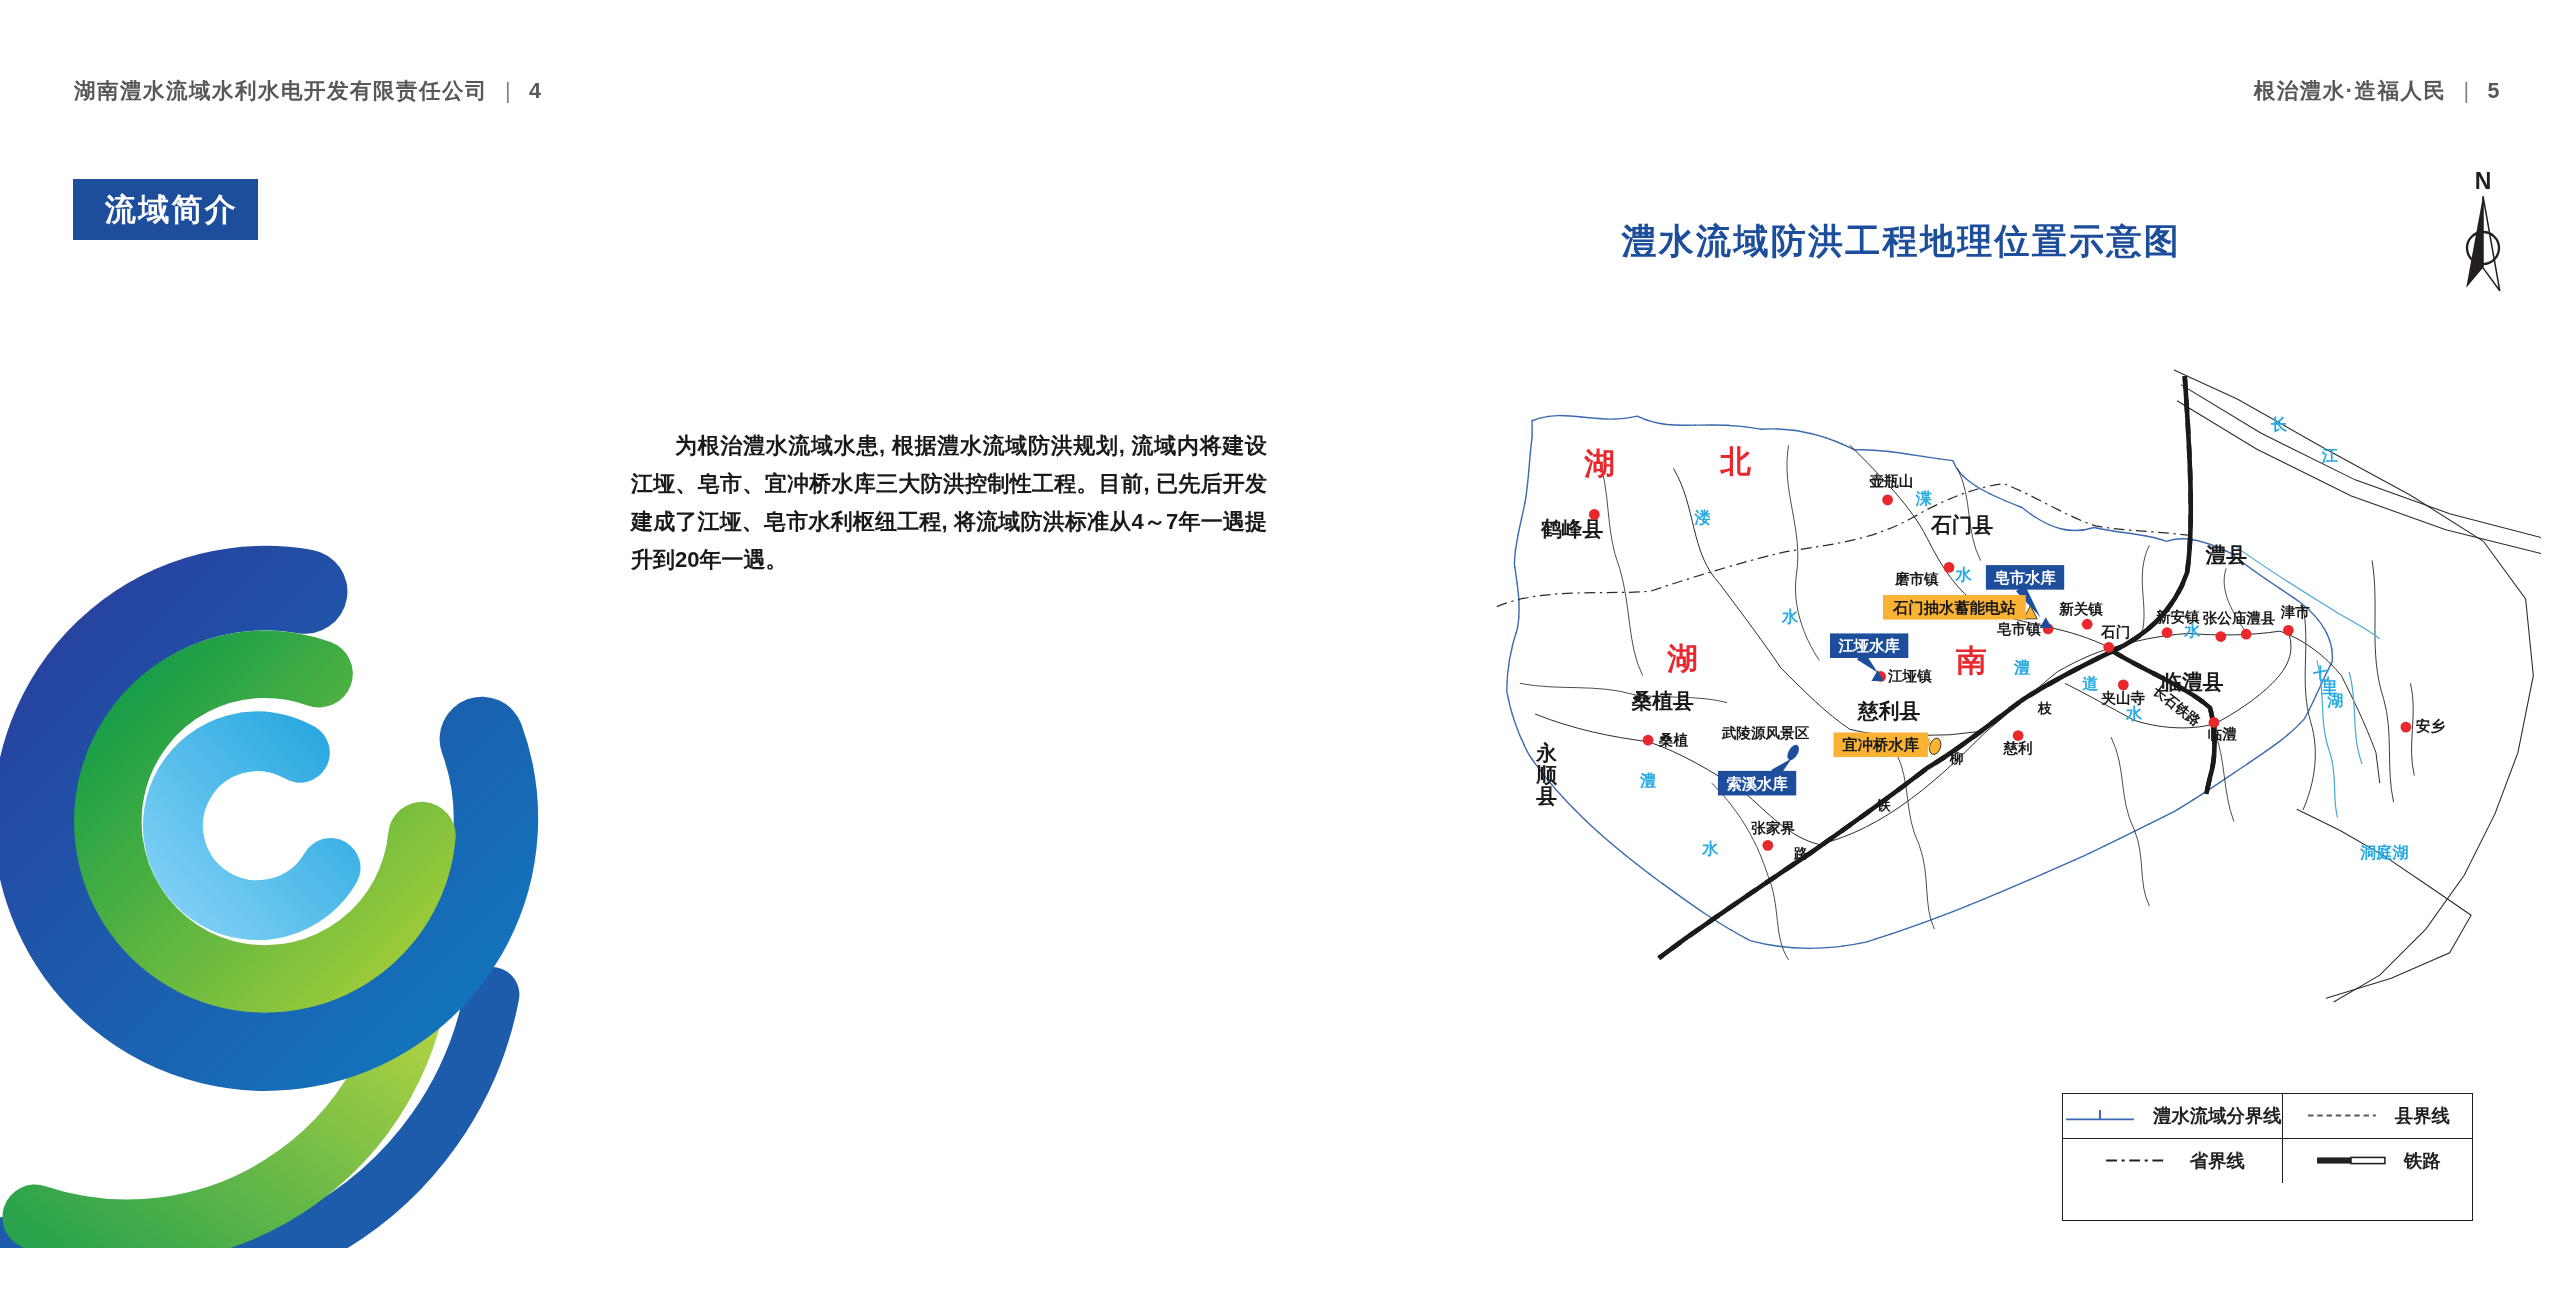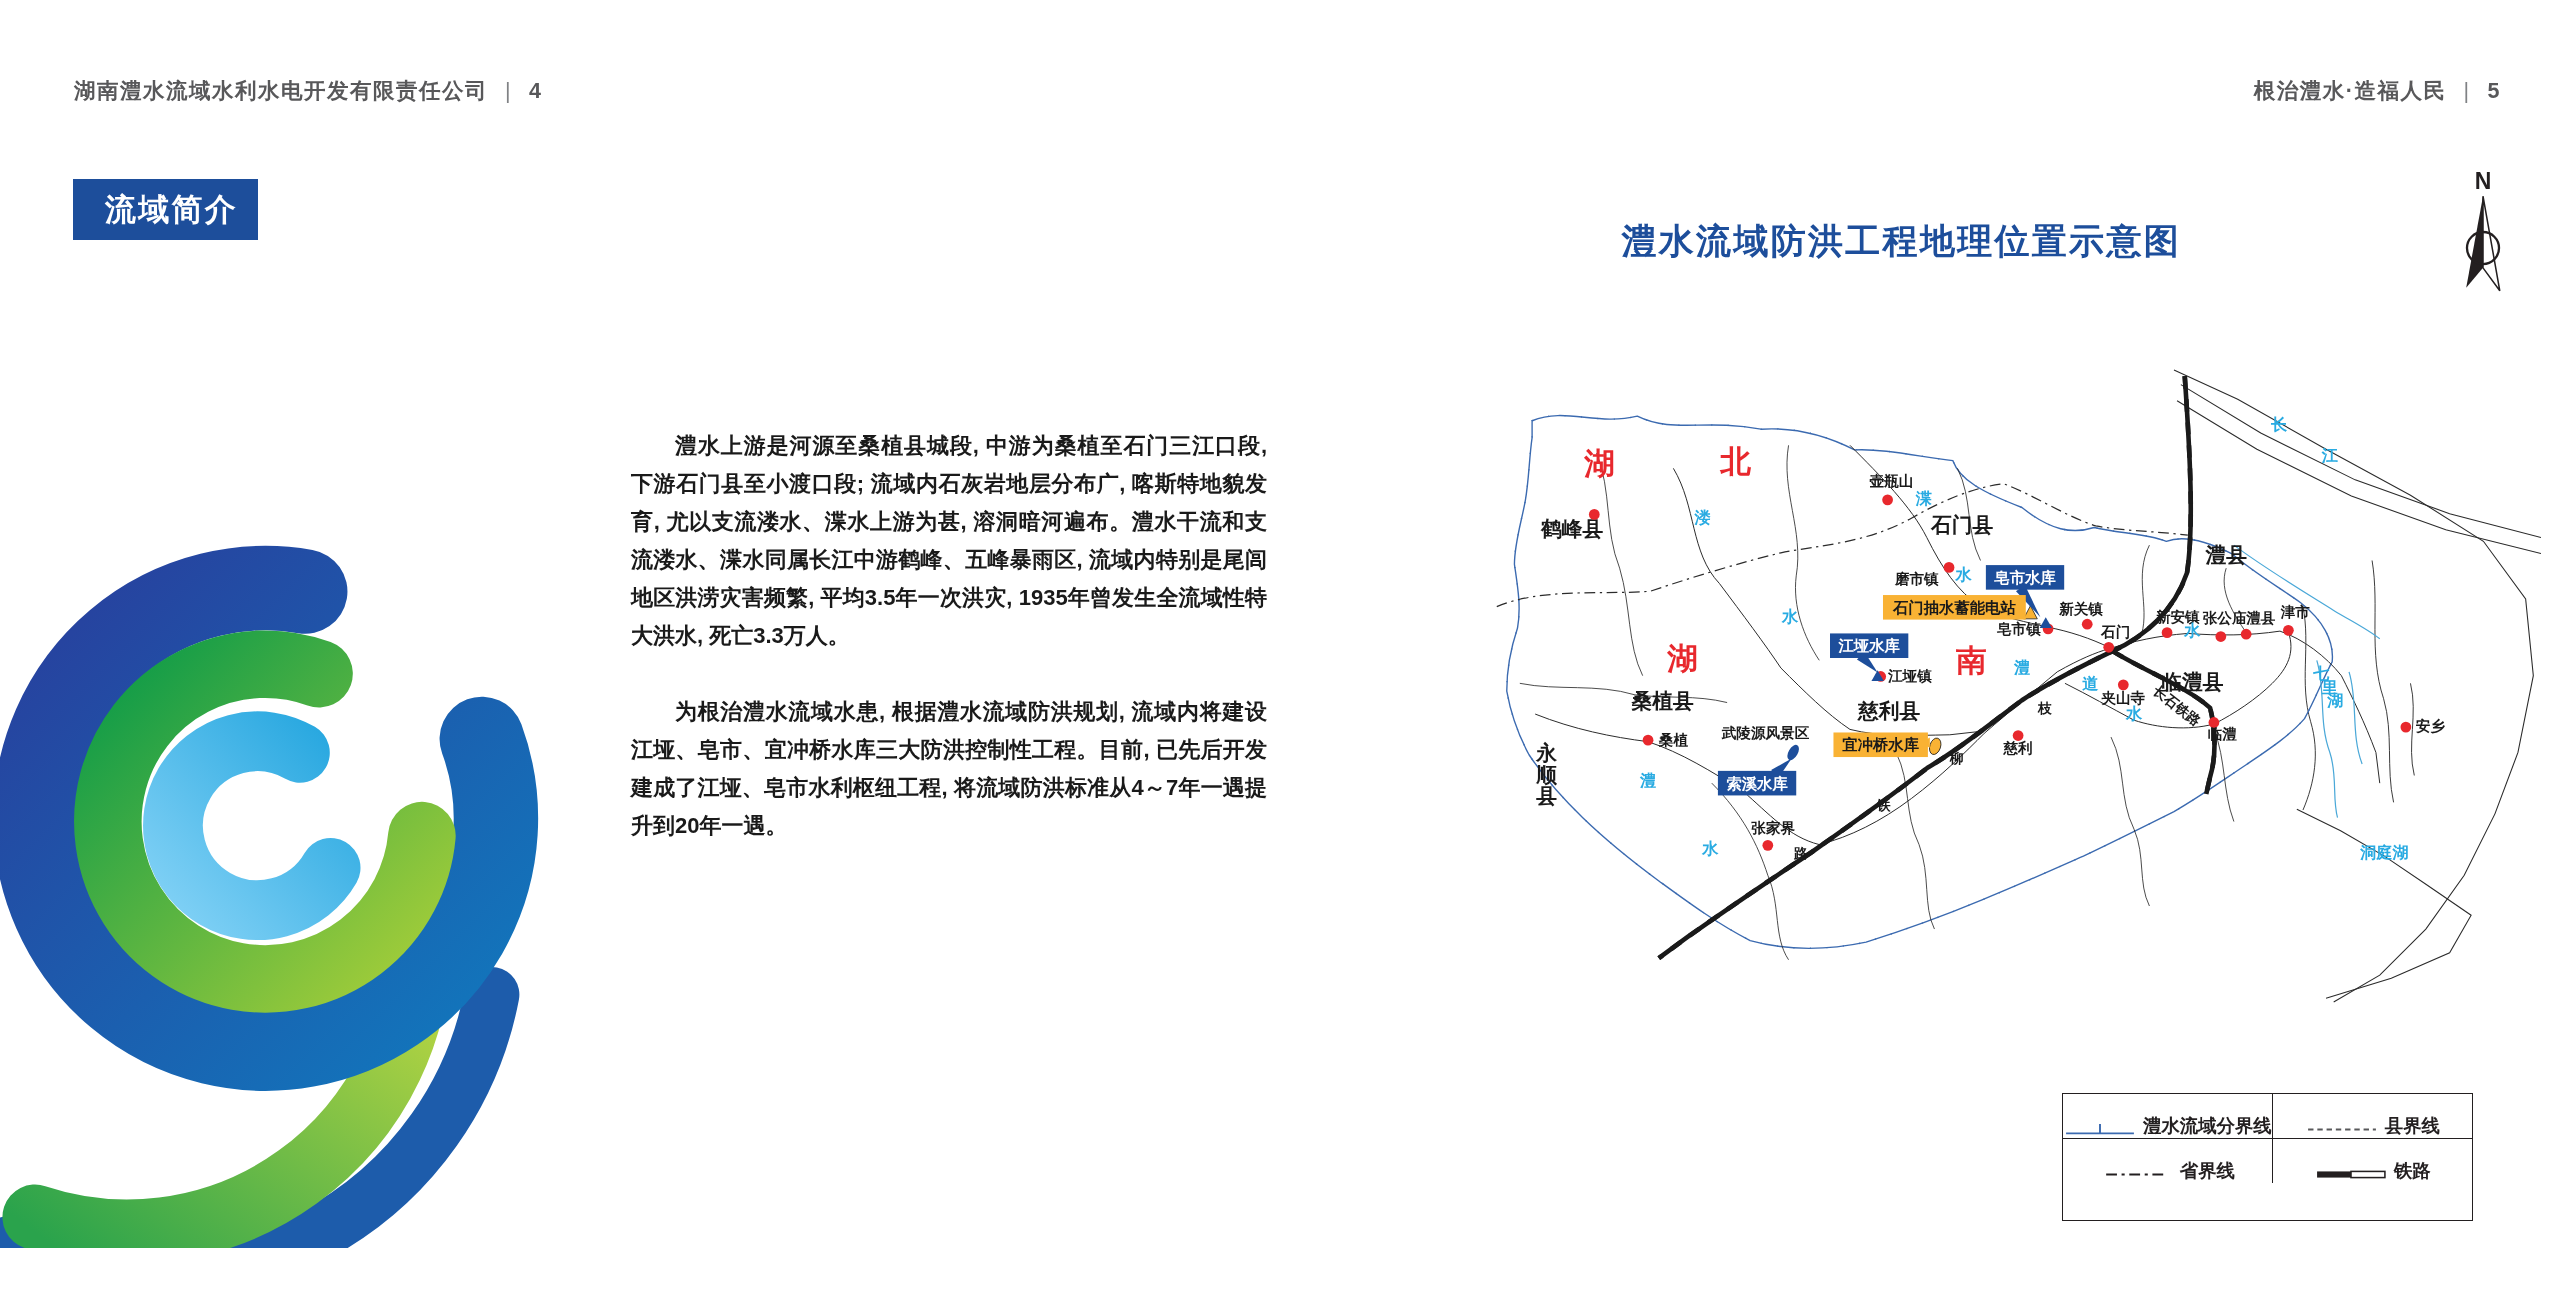--- a/index.html
+++ b/index.html
@@ -35,21 +35,21 @@
   
   .legend{
     position:absolute;left:2062px;top:1093px;width:411px;height:128px;
     border:1.5px solid #231f20;box-sizing:border-box;background:#fff;
   }
   .legend .lg-title{
     height:35px;border-bottom:1.5px solid #231f20;display:flex;align-items:center;justify-content:center;
     font-size:21.5px;font-weight:bold;letter-spacing:20px;text-indent:20px;
   }
   .legend .lg-grid{display:grid;grid-template-columns:1fr 1fr;grid-template-rows:1fr 1fr;height:89px;}
-  .legend .lg-cell{display:flex;align-items:flex-end;justify-content:center;gap:6px;box-sizing:border-box;}
+  .legend .lg-cell{display:flex;align-items:center;justify-content:center;gap:16px;box-sizing:border-box;}
   .legend .lg-cell.b{border-bottom:1.5px solid #231f20;}
   .legend .lg-cell.r{border-right:1.5px solid #231f20;}
   .legend .lg-label{font-size:18.4px;font-weight:bold;color:#231f20;white-space:nowrap;}
   
   .prov{fill:#e8282d;font-size:40px;font-weight:bold;}
   .county{fill:#1a1a1a;font-size:27px;font-weight:bold;}
   .town-label{fill:#1a1a1a;font-size:19px;font-weight:bold;}
   .river-label{fill:#29abe2;font-size:21px;font-weight:bold;}
   .rail-label{fill:#1a1a1a;font-size:18px;font-weight:bold;}
   .area-label{fill:#1a1a1a;font-size:19px;font-weight:bold;}
@@ -65,21 +65,20 @@
 </div>
 <div class="hdr hdr-right">
   <span>根治澧水·造福人民</span><span class="sep">|</span><span>5</span>
 </div>
 
 <div class="section-title-box">
   <span>流域简介</span>
 </div>
 
 <div class="body-text">
-  <p>澧水上游是河源至桑植县城段, 中游为桑植至石门三江口段, 下游石门县至小渡口段; 流域内石灰岩地层分布广, 喀斯特地貌发育, 尤以支流溇水、渫水上游为甚, 溶洞暗河遍布。澧水干流和支流溇水、渫水同属长江中游鹤峰、五峰暴雨区, 流域内特别是尾闾地区洪涝灾害频繁, 平均3.5年一次洪灾, 1935年曾发生全流域性特大洪水, 死亡3.3万人。</p>
   <p>为根治澧水流域水患, 根据澧水流域防洪规划, 流域内将建设江垭、皂市、宜冲桥水库三大防洪控制性工程。目前, 已先后开发建成了江垭、皂市水利枢纽工程, 将流域防洪标准从4～7年一遇提升到20年一遇。</p>
 </div>
 
 <div class="logo-wrap">
 <svg width="568" height="837" viewBox="0 0 740 1090">
   <defs>
     <linearGradient id="gBlue" x1="0" y1="0" x2="1" y2="1">
       <stop offset="0" stop-color="#283f9d"></stop>
           <stop offset="1" stop-color="#1178bd"></stop>
     </linearGradient>

